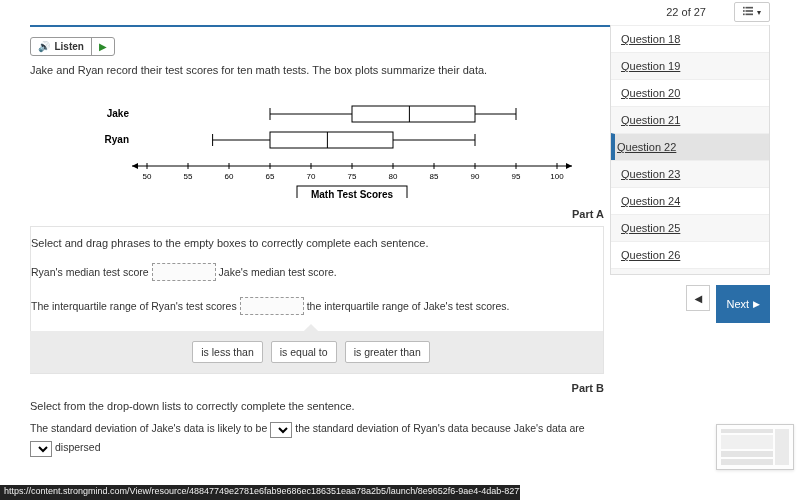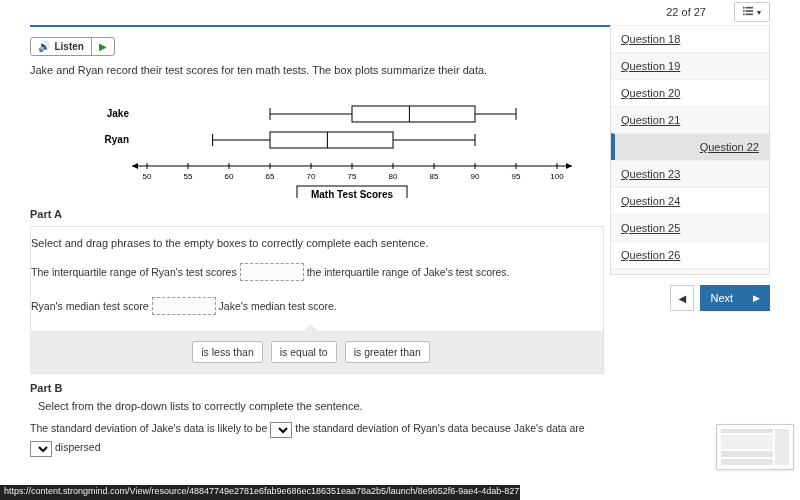--- a/index.html
+++ b/index.html
@@ -16,43 +16,43 @@
   .main::-webkit-scrollbar-thumb { background: #bbb; border-radius: 3px; }
 
   .listen { display: inline-flex; border: 1px solid #999; border-radius: 3px; margin-top: 10px; margin-bottom: 8px; overflow: hidden; }
   .listen-left { display: flex; align-items: center; gap: 4px; padding: 3px 7px; border-right: 1px solid #999; font-weight: bold; font-size: 10px; }
   .listen-play { padding: 3px 7px; color: #2b8a2b; font-size: 10px; }
 
   .prompt { font-size: 11px; margin-bottom: 12px; }
 
   .chart { width: 100%; height: 110px; }
 
-  .part-title { font-weight: bold; margin: 8px 0 6px 0; font-size: 11px; }
+  .part-title { font-weight: bold; margin: 8px 0 6px 0; font-size: 11px; text-align: right; }
 
   .partA-box { border: 1px solid #e3e3e3; padding: 10px 12px 0 0; }
   .instr { margin-bottom: 14px; }
   .sentence { display: flex; align-items: center; flex-wrap: wrap; gap: 3px; margin-bottom: 16px; font-size: 10.5px; }
   .drop { display: inline-block; width: 64px; height: 18px; border: 1px dashed #999; background: #fbfbfb; }
   .dragbar { margin: 0 -12px; background: #ebebeb; padding: 10px; display: flex; justify-content: center; gap: 8px; position: relative; }
   .dragbar::before { content:""; position:absolute; top:-5px; left:50%; margin-left:-5px; width:10px; height:10px; background:#ebebeb; transform: rotate(45deg); }
   .chip { background: #fff; border: 1px solid #bbb; border-radius: 2px; padding: 4px 8px; font-size: 10.5px; cursor: grab; }
 
   .partB-sent { display: flex; align-items: flex-start; flex-wrap: wrap; gap: 3px; font-size: 10.5px; margin-top: 10px; }
   .sel { font-size: 10px; height: 16px; border: 1px solid #888; background:#fff; }
 
   .sidebar { position: absolute; top: 25px; right: 30px; width: 160px; }
   .qlist { border: 1px solid #ddd; border-top: none; max-height: 250px; overflow-y: auto; text-decoration: underline; }
   .qlist::-webkit-scrollbar { width: 7px; }
   .qlist::-webkit-scrollbar-thumb { background: #bbb; border-radius:3px; }
   .qitem { padding: 7px 10px; font-size: 11px; border-top: 1px solid #eee; cursor: pointer; }
   .qitem:nth-child(even){ background:#f7f7f7; }
-  .qitem.active { border-left: 4px solid #2a6ea8; background: #e3e3e3; padding-left: 2px; text-align: right; }
+  .qitem.active { border-left: 4px solid #2a6ea8; background: #e3e3e3; padding-left: 2px; }
   .navbtns { display: flex; justify-content: flex-end; gap: 6px; margin-top: 10px; }
   .btn-prev { border: 1px solid #ccc; background:#fff; width: 24px; height: 26px; display:flex; align-items:center; justify-content:center; cursor:pointer; font-size:10px; }
-  .btn-next { border: none; background:#2a6ea8; color:#fff; height:26px; padding: 0 10px; display:flex; align-items:center; gap:20px; cursor:pointer; font-size:11px; }
+  .btn-next { border: none; background:#2a6ea8; color:#fff; height:38px; padding: 0 10px; display:flex; align-items:center; gap:4px; cursor:pointer; font-size:11px; }
 
   .statusbar { position: absolute; left: 0; bottom: 0; height: 15px; background: #222; color: #eee; font-size: 9px; padding: 1px 4px; white-space: nowrap; overflow: hidden; max-width: 520px; }
 
   .thumb { position: absolute; right: 6px; bottom: 30px; width: 78px; height: 46px; border: 1px solid #ccc; background: #fdfdfd; box-shadow: 0 1px 3px rgba(0,0,0,0.1); }
   .thumb > div { position:absolute; background:#e4e4e4; }
 </style>
 </head>
 <body>
 
 <div class="wrap">
@@ -131,40 +131,40 @@
           <text x="315" y="110" text-anchor="middle" font-size="10" font-weight="bold">Math Test Scores</text>
         </g>
     </svg>
 
     <div class="part-title">Part A</div>
 
     <div class="partA-box">
       <p class="instr">Select and drag phrases to the empty boxes to correctly complete each sentence.</p>
 
       <div class="sentence">
+        <span>Ryan's median test score</span>
+        <span class="drop"></span>
+        <span>Jake's median test score.</span>
+      </div>
+
+      <div class="sentence">
         <span>The interquartile range of Ryan's test scores</span>
         <span class="drop"></span>
         <span>the interquartile range of Jake's test scores.</span>
-      </div>
-
-      <div class="sentence">
-        <span>Ryan's median test score</span>
-        <span class="drop"></span>
-        <span>Jake's median test score.</span>
       </div>
 
       <div class="dragbar" id="chips">
           <span class="chip">is less than</span>
           <span class="chip">is equal to</span>
           <span class="chip">is greater than</span>
         </div>
     </div>
 
     <div class="part-title">Part B</div>
-    <p class="instr" style="margin:6px 0 0 8px;">Select from the drop-down lists to correctly complete the sentence.</p>
+    <p class="instr" style="margin:6px 0 0 0;">Select from the drop-down lists to correctly complete the sentence.</p>
     <div class="partB-sent">
       <span>The standard deviation of Jake's data is likely to be</span>
       <select class="sel"><option></option></select>
       <span>the standard deviation of Ryan's data because Jake's data are</span>
       <select class="sel"><option></option></select>
       <span>dispersed</span>
     </div>
 
   </div>
 

